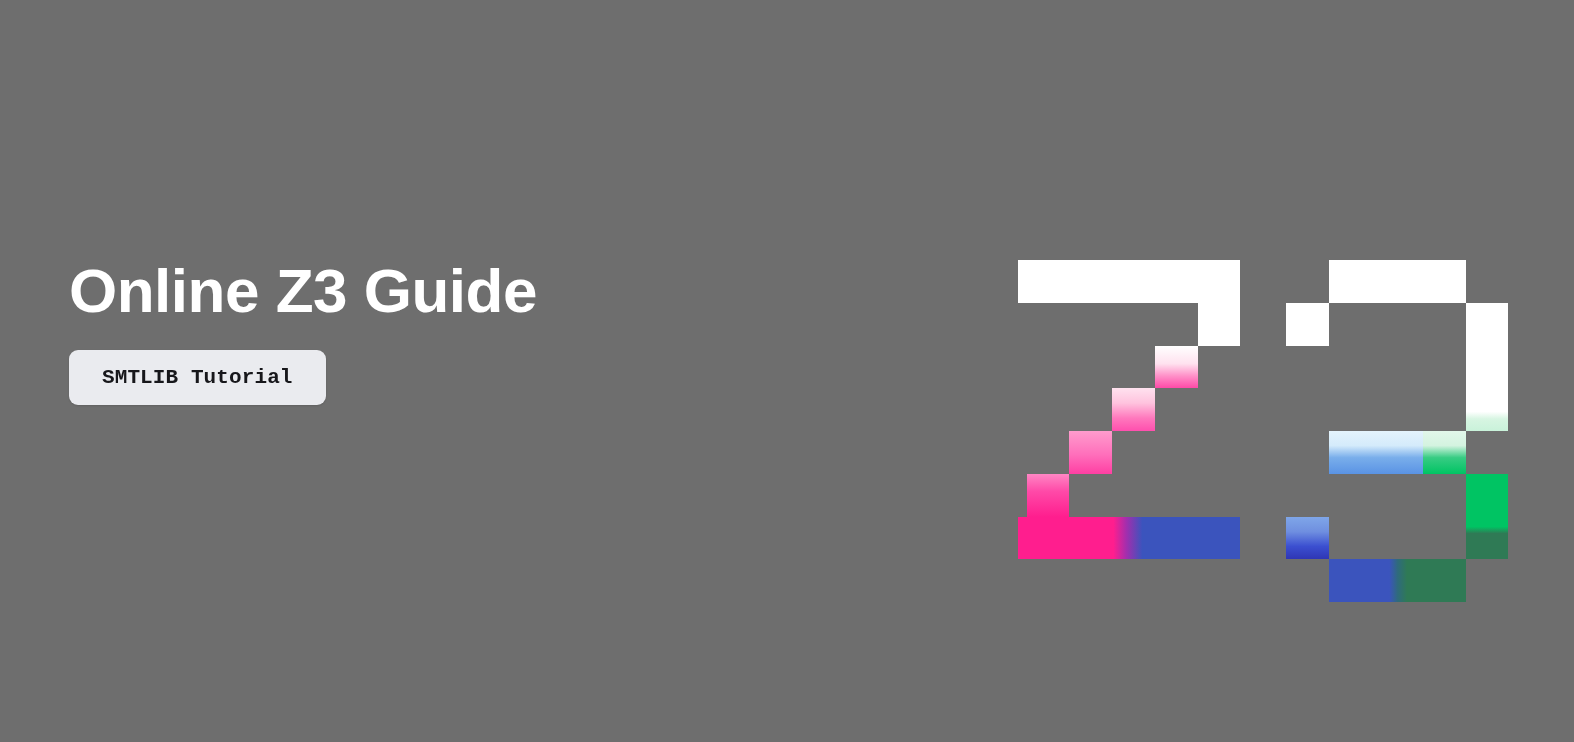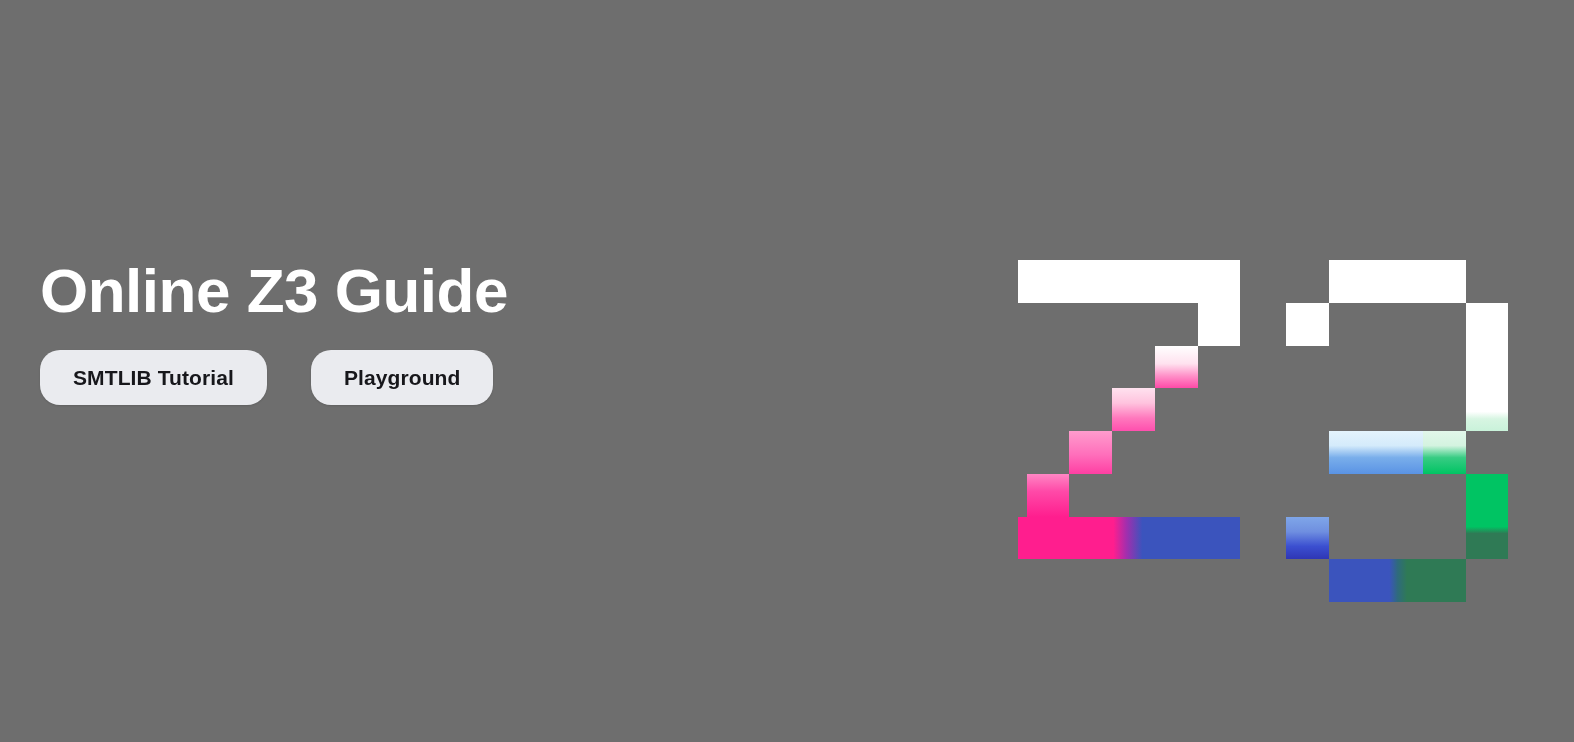--- a/index.html
+++ b/index.html
@@ -17,21 +17,21 @@
   #hero {
     position: relative;
     width: 1574px;
     height: 742px;
     background: #6e6e6e;
   }
 
   
   #hero-text {
     position: absolute;
-    left: 40px;
+    left: 69px;
     top: 258px;
     width: 900px;
   }
   #page-title {
     margin: 0;
     font-size: 62px;
     line-height: 1.05;
     font-weight: 700;
     color: #ffffff;
     letter-spacing: -0.5px;
@@ -43,24 +43,24 @@
     align-items: center;
     gap: 44px;
   }
   .cta-button {
     display: inline-flex;
     align-items: center;
     justify-content: center;
     background: #eaebef;
     color: #17171b;
     border: none;
-    border-radius: 20px;
+    border-radius: 9px;
     height: 55px;
     padding: 2px 33px;
-    font-family: Liberation Sans, sans-serif;
+    font-family: Liberation Mono, monospace;
     font-size: 21px;
     font-weight: 700;
     letter-spacing: 0.1px;
     cursor: pointer;
     white-space: nowrap;
     box-shadow: 0 1px 2px rgba(0,0,0,0.12);
   }
 
   
   #logo-art {
@@ -126,21 +126,20 @@
 </head>
 <body>
 
 <div id="hero">
 
   <div id="hero-text">
     <h1 id="page-title">Online Z3 Guide</h1>
 
     <div id="cta-row">
       <button class="cta-button">SMTLIB Tutorial</button>
-      <button class="cta-button">Playground</button>
     </div>
   </div>
 
   <div id="logo-art">
 
     <div class="glyph" id="glyph-z">
 
       <div class="blk" style="--c:0;--r:0;--w:26;--h:5;">
           <span class="fill f-white"></span>
         </div>

